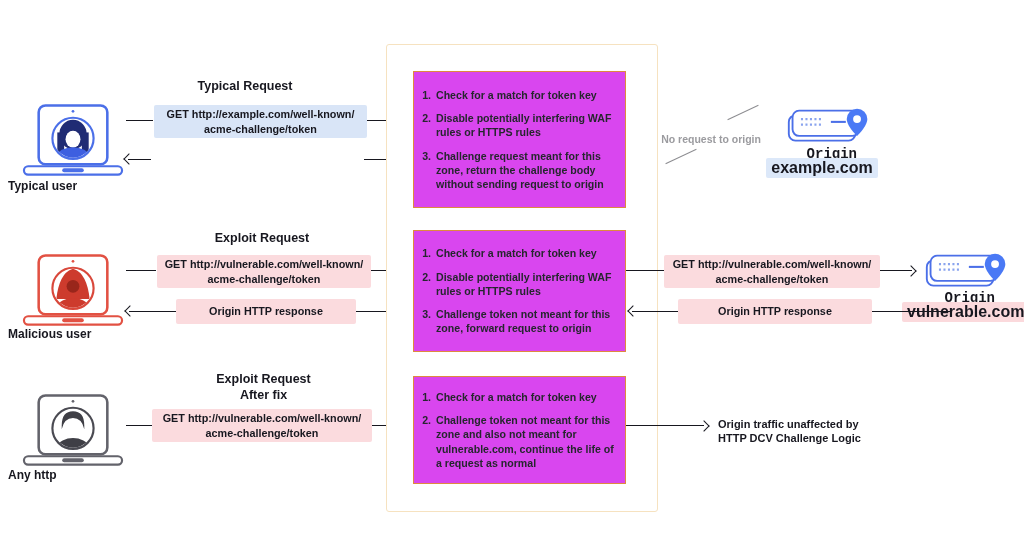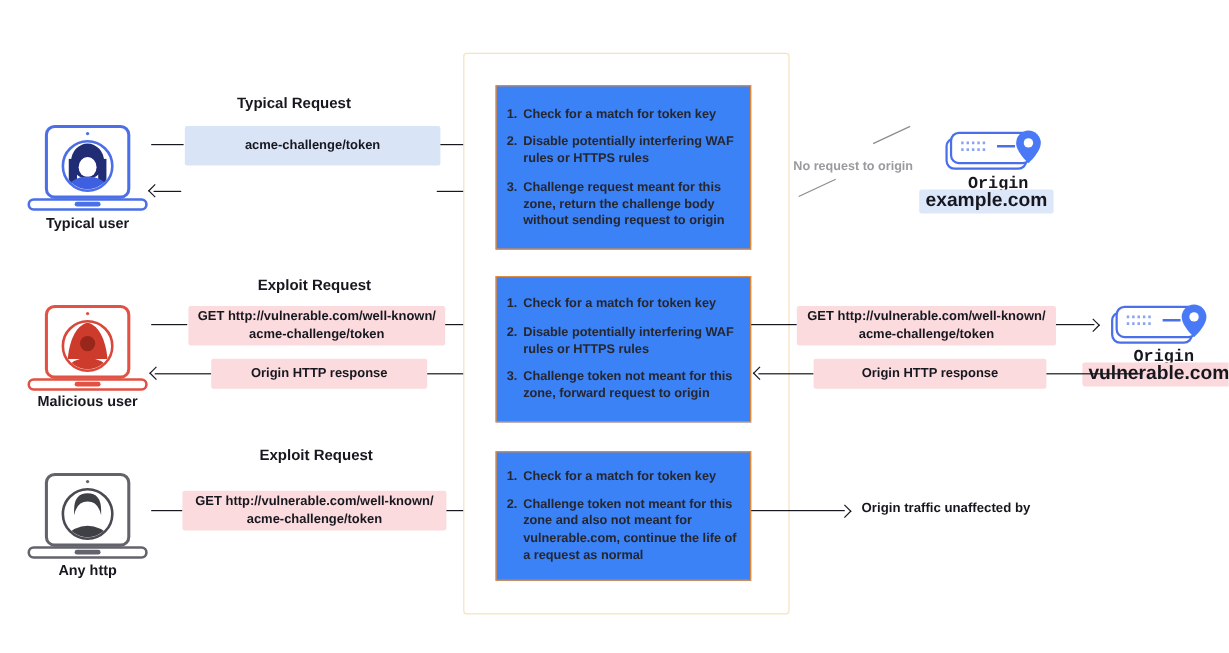--- a/index.html
+++ b/index.html
@@ -1,30 +1,30 @@
 <!DOCTYPE html>
 <html><head>
 <meta charset="utf-8">
 <style>
   html,body{margin:0;padding:0;background:#fff;}
   #canvas{position:relative;width:1024px;height:544px;background:#fff;overflow:hidden;
           font-family:"Liberation Sans",sans-serif;}
   .abs{position:absolute;}
   .rowtitle{font-weight:700;font-size:12.5px;color:#17171F;text-align:center;line-height:1.28;}
-  .userlabel{font-weight:700;font-size:12px;color:#17171F;text-align:center;}
+  .userlabel{font-weight:700;font-size:12px;color:#17171F;text-align:left;}
   .msg{display:flex;flex-direction:column;justify-content:center;align-items:center;text-align:center;
        font-weight:700;font-size:10.8px;line-height:1.32;color:#17171F;border-radius:2px;}
   .blue{background:#D9E5F7;}
   .pink{background:#FBDBDE;}
   .hline{border-top:1.7px solid #17171F;height:0;}
   .chev{width:7px;height:7px;border-top:1.7px solid #17171F;border-right:1.7px solid #17171F;}
   .cr{transform:rotate(45deg);}
   .cl{transform:rotate(-135deg);}
   .panel{border:1.5px solid #F6E2C0;border-radius:3px;background:#fff;}
-  .steps-box{background:#3b82f6;border:1.8px solid #DE8A3F;display:flex;align-items:center;box-sizing:border-box;}
+  .steps-box{background:#d946ef;border:1.8px solid #DE8A3F;display:flex;align-items:center;box-sizing:border-box;}
   .steps{margin:0;padding:0 6px 0 20px;font-size:10.6px;font-weight:700;color:#26262E;line-height:1.35;}
   .steps li{margin-bottom:9px;padding-left:2px;}
   .steps li:last-child{margin-bottom:0;}
   .slash{border-top:1.7px solid #8C8C90;height:0;transform:rotate(-25deg);}
   .muted{color:#9B9B9F;font-weight:700;font-size:10.5px;text-align:center;}
   .origin-label{font-weight:700;font-size:14px;color:#17171F;text-align:right;font-family:Liberation Mono, monospace;}
   .domain-wrap{text-align:center;}
   .domain{font-weight:700;font-size:16px;padding:1px 5px;border-radius:2px;display:inline-block;color:#17171F;}
   .domain.blue-hl{background:#DCE8F9;}
   .domain.pink-hl{background:#FBD9DC;text-align:right;}
@@ -55,20 +55,21 @@
       <ellipse cx="52" cy="37" rx="7.6" ry="8.6" fill="#fff"></ellipse>
       <path d="M30,58 Q38,45 52,45 Q66,45 74,58 L74,60 L30,60 Z" fill="#3D5FE0"></path>
     </g>
     <rect x="2" y="64.5" width="100" height="8.5" rx="4.2" fill="#fff" stroke="#4B6FE8" stroke-width="2.2"></rect>
     <rect x="41" y="66.5" width="22" height="4" rx="2" fill="#4B6FE8"></rect>
   </svg>
   <div class="abs userlabel" style="left:8px;top:179px;width:130px;">Typical user</div>
 
   <div class="abs hline" style="left:126px;top:120px;width:27px;"></div>
   <div class="abs msg blue" style="left:154px;top:105px;width:213px;height:33px;">
+    <span>GET http://example.com/well-known/</span>
     <span>acme-challenge/token</span>
   </div>
   <div class="abs hline" style="left:367px;top:120px;width:36px;"></div>
   <div class="abs chev cr" style="left:399px;top:116.5px;"></div>
 
   <div class="abs chev cl" style="left:125px;top:155px;"></div>
   <div class="abs hline" style="left:128px;top:159px;width:23px;"></div>
   <div class="abs hline" style="left:364px;top:159px;width:49px;"></div>
 
   <div class="abs rowtitle" style="left:155px;top:230px;width:214px;">Exploit Request</div>
@@ -102,20 +103,21 @@
 
   <div class="abs chev cl" style="left:126px;top:307px;"></div>
   <div class="abs hline" style="left:129px;top:311px;width:47px;"></div>
   <div class="abs msg pink" style="left:176px;top:299px;width:180px;height:25px;">
     <span>Origin HTTP response</span>
   </div>
   <div class="abs hline" style="left:356px;top:311px;width:57px;"></div>
 
   <div class="abs rowtitle" style="left:155px;top:371px;width:217px;">
     <div>Exploit Request</div>
+    <div>After fix</div>
   </div>
 
   <svg class="abs" style="left:22px;top:393px;" width="102" viewBox="0 0 104 80">
     <defs>
         <clipPath id="clipC">
           <circle cx="52" cy="36" r="19.8"></circle>
         </clipPath>
       </defs>
     <rect x="17" y="2.5" width="70" height="60" rx="7" fill="#fff" stroke="#63636B" stroke-width="2.6"></rect>
     <circle cx="52" cy="8.5" r="1.4" fill="#63636B"></circle>
@@ -208,15 +210,16 @@
   <div class="abs hline" style="left:632px;top:311px;width:46px;"></div>
   <div class="abs msg pink" style="left:678px;top:299px;width:194px;height:25px;">
     <span>Origin HTTP response</span>
   </div>
   <div class="abs hline" style="left:872px;top:311px;width:80px;"></div>
 
   <div class="abs hline" style="left:626px;top:425px;width:78px;"></div>
   <div class="abs chev cr" style="left:700px;top:421.5px;"></div>
   <div class="abs note" style="left:718px;top:417px;width:180px;">
     <div>Origin traffic unaffected by</div>
+    <div>HTTP DCV Challenge Logic</div>
   </div>
 
 </div>
 
 </body></html>

